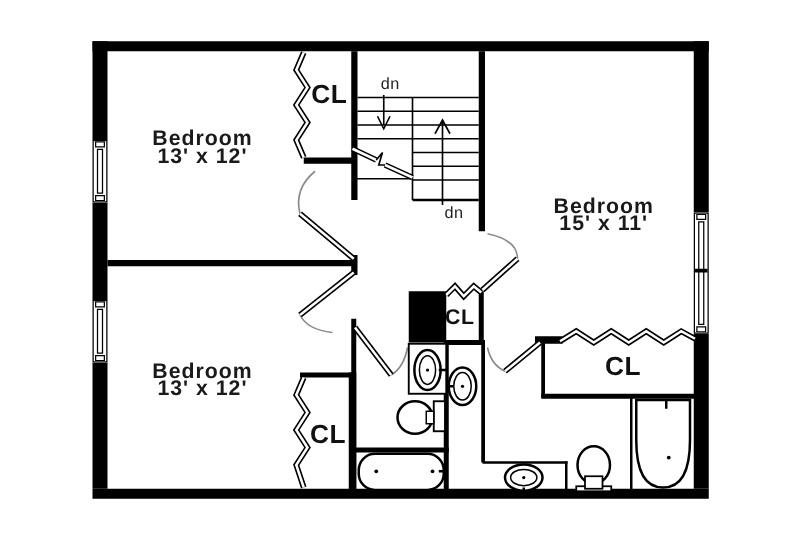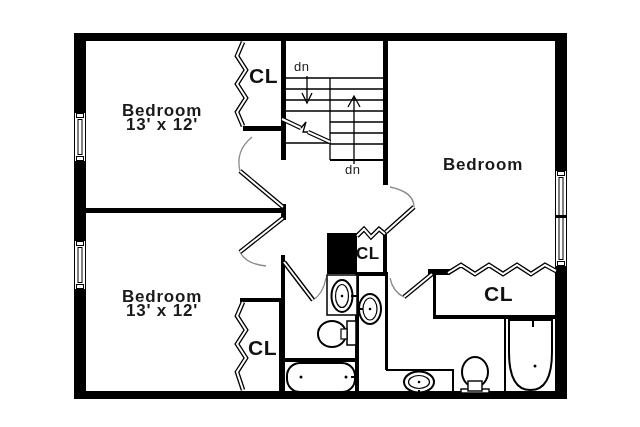--- a/index.html
+++ b/index.html
@@ -5,21 +5,21 @@
   html,body{margin:0;padding:0;background:#fff;}
   #plan{position:relative;width:640px;height:427px;background:#ffffff;overflow:hidden;
         font-family:"Liberation Sans",sans-serif;}
   .wall{position:absolute;background:#000;}
   svg.overlay{position:absolute;left:0;top:0;}
   .rlabel{position:absolute;text-align:center;font-weight:600;color:#1a1a1a;
           font-size:17px;line-height:14px;letter-spacing:0.8px;white-space:nowrap;}
   .cl{position:absolute;text-align:left;font-weight:600;color:#111;
       font-size:21px;line-height:21px;letter-spacing:0.5px;}
   .cl.small{font-size:17px;line-height:17px;}
-  .dn{position:absolute;text-align:left;font-weight:400;color:#222;
+  .dn{position:absolute;text-align:right;font-weight:400;color:#222;
       font-size:13px;line-height:13px;letter-spacing:0.5px;}
   .window{position:absolute;background:#fff;border:1px solid #000;box-sizing:border-box;}
   .window .glass{position:absolute;left:50%;transform:translateX(-50%);top:6px;bottom:6px;
                  width:5px;border:1px solid #000;box-sizing:border-box;}
   .window .cap{position:absolute;left:1px;right:1px;height:5px;border:1px solid #000;
                box-sizing:border-box;background:#fff;}
   .window .cap.top{top:0;}
   .window .cap.bot{bottom:0;}
   .window .divider{position:absolute;left:0;right:0;top:44px;height:3px;background:#000;}
   .dbl-b{stroke:#000;stroke-width:4.6;fill:none;}
@@ -186,20 +186,21 @@
   </div>
 
   <div class="rlabel" style="left:97px;top:290px;width:130px;">
     <span>Bedroom</span><br>
     <span>13' x 12'</span>
   </div>
 
   <div class="rlabel" style="left:418px;top:144px;width:130px;">
     <br>
     <span>Bedroom</span><br>
+    <span>15' x 11'</span>
   </div>
 
   <div class="cl" style="left:249px;top:65px;width:30px;">CL</div>
   <div class="cl" style="left:248px;top:337px;width:30px;">CL</div>
   <div class="cl small" style="left:356px;top:245px;width:32px;">CL</div>
   <div class="cl" style="left:484px;top:283px;width:30px;">CL</div>
 
   <div class="dn" style="left:294px;top:60px;width:26px;">dn</div>
   <div class="dn" style="left:345px;top:163px;width:26px;">dn</div>
 

